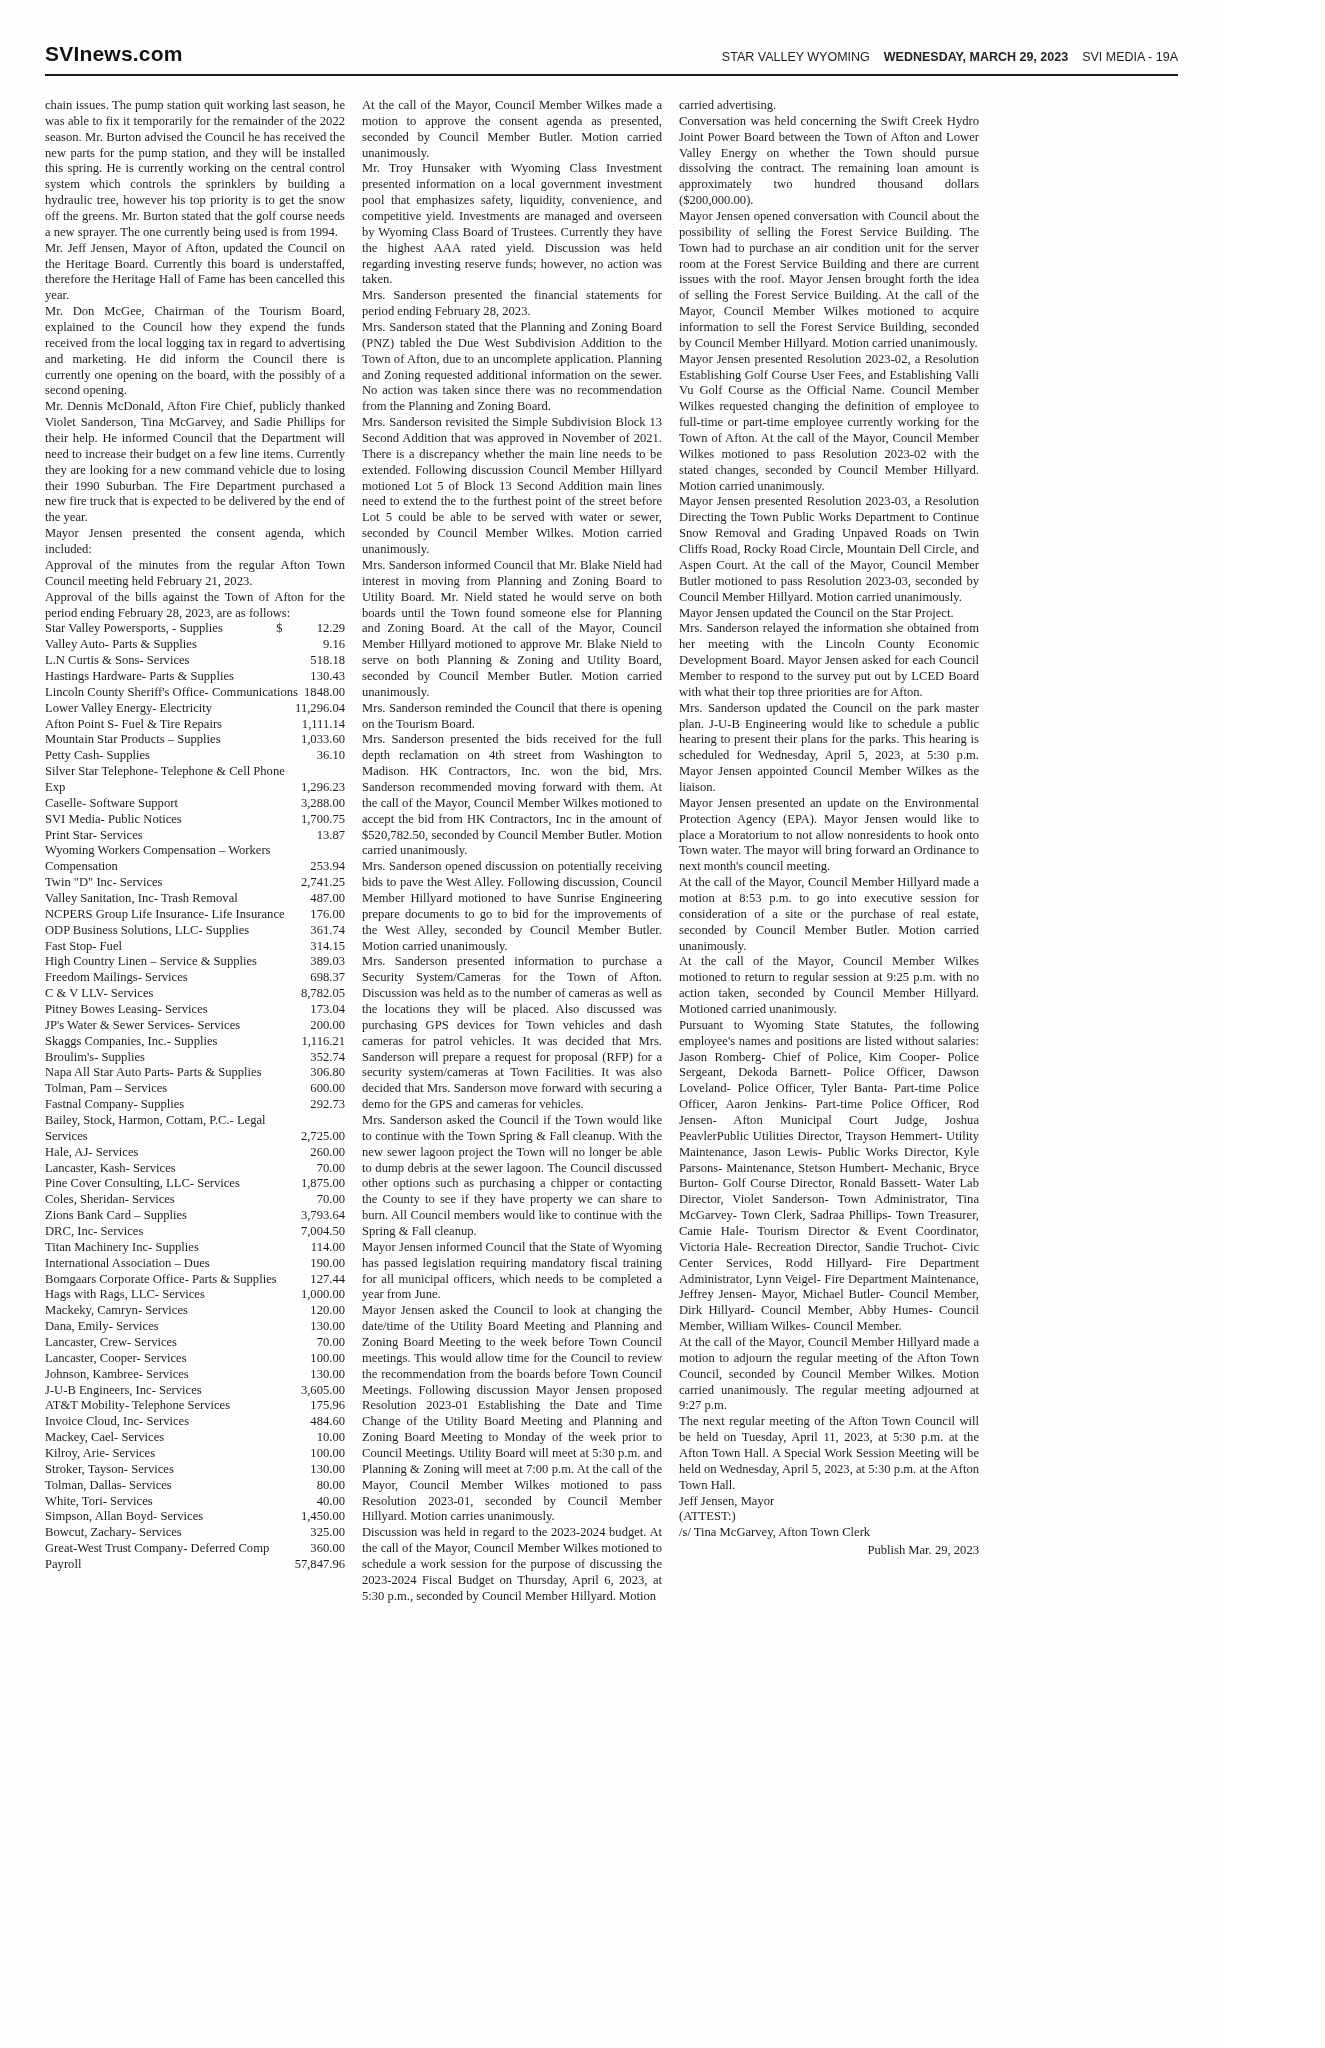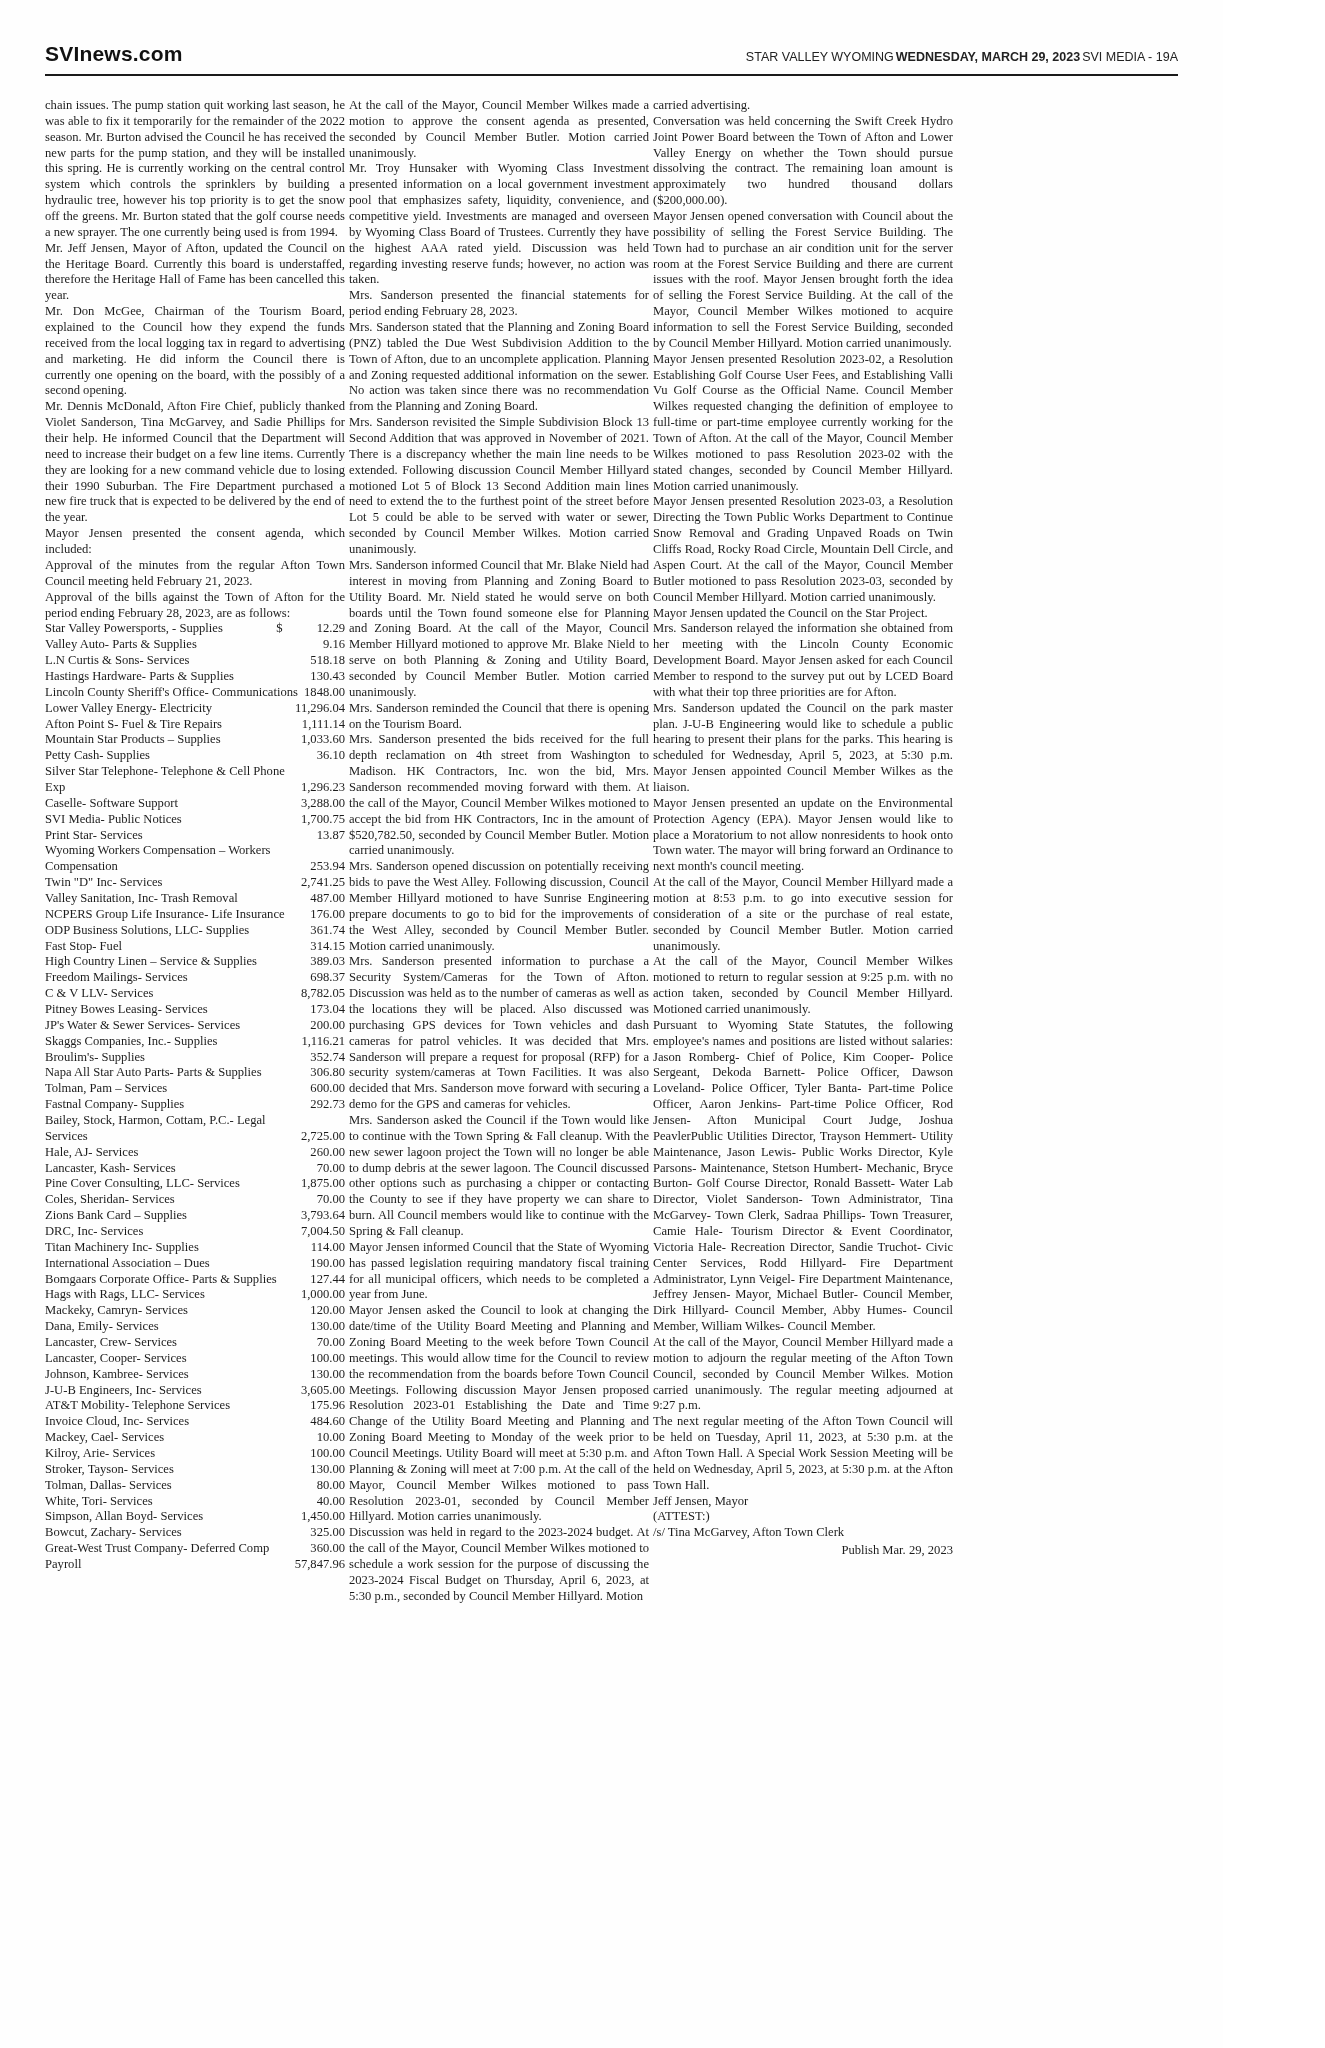--- a/index.html
+++ b/index.html
@@ -25,32 +25,32 @@
     font-weight: 700;
     font-size: 21px;
     letter-spacing: 0.2px;
     color: #111;
   }
   .issue {
     font-family: "Liberation Sans", sans-serif;
     font-size: 12.5px;
     color: #222;
     display: flex;
-    gap: 2px;
+    gap: 14px;
     align-items: baseline;
   }
   .issue .bold { font-weight: 700; }
   .rule {
     border: none;
     border-top: 2.5px solid #1a1a1a;
     margin: 8px 0 0 0;
   }
   .columns {
     display: flex;
-    gap: 4px;
+    gap: 17px;
     margin-top: 22px;
   }
   .col {
     flex: 0 0 300px;
     width: 300px;
     font-size: 12.6px;
     line-height: 1.26;
     text-align: justify;
   }
   .para { margin: 0; }

